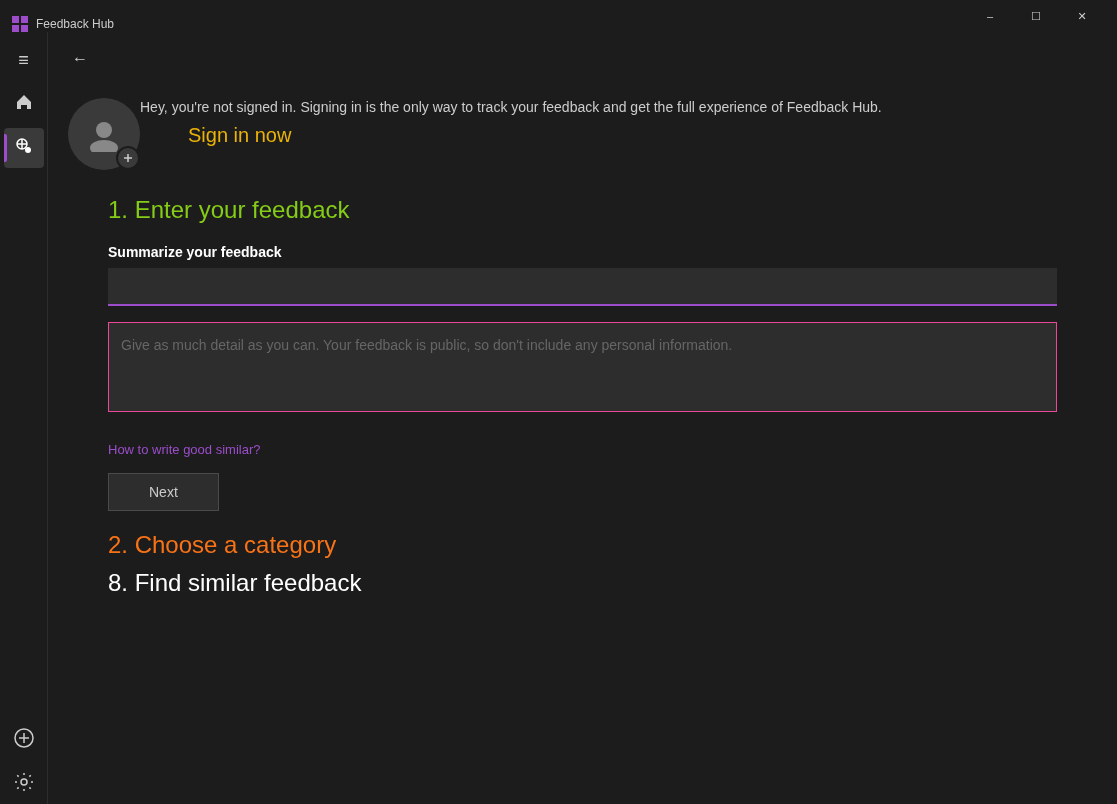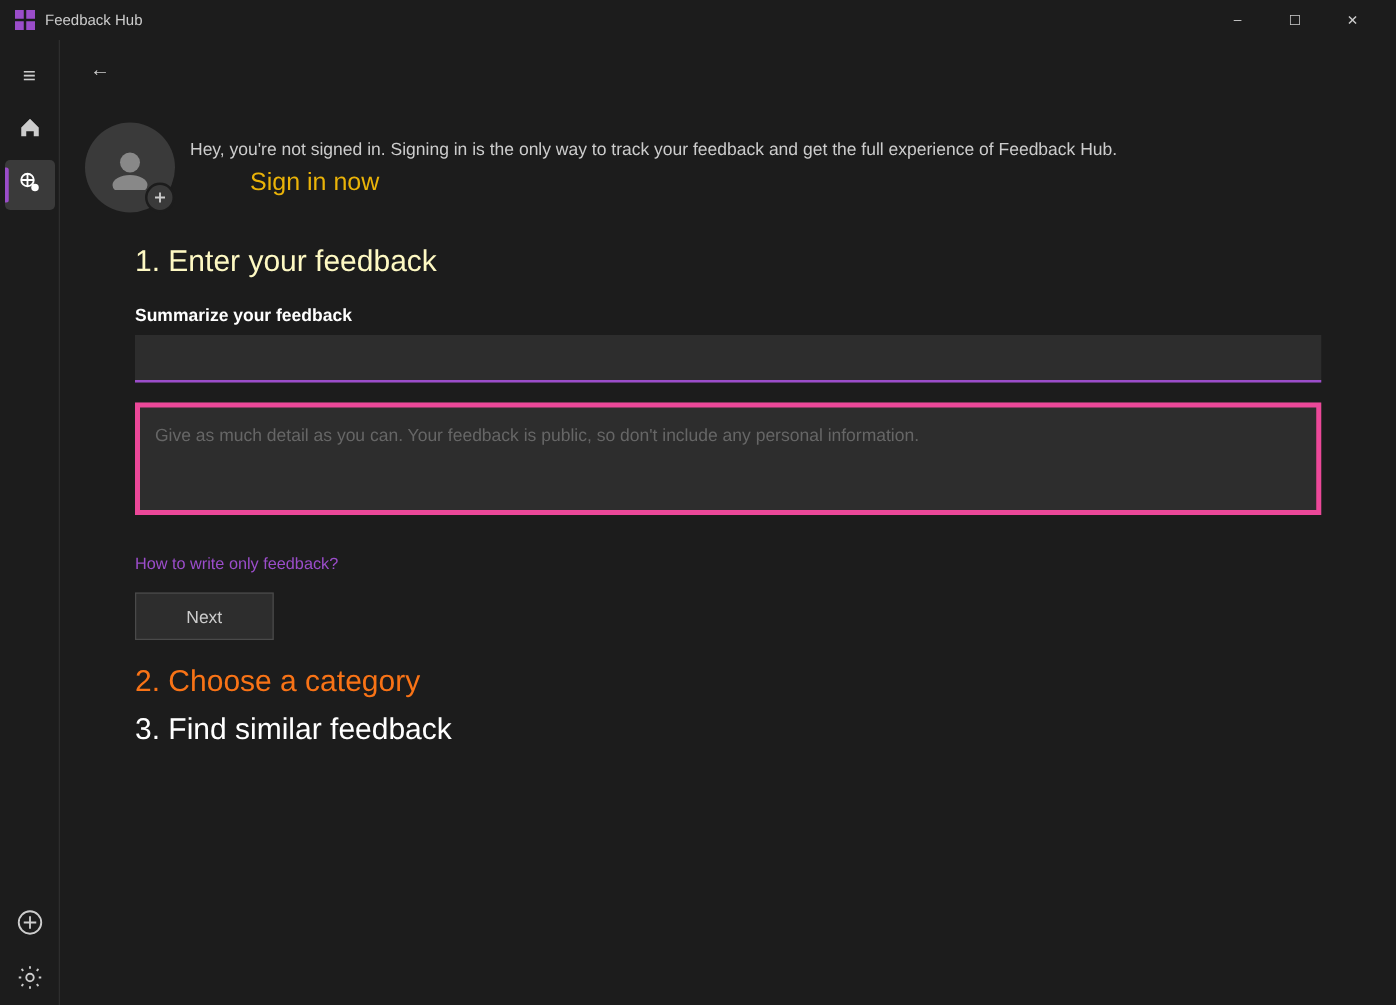--- a/index.html
+++ b/index.html
@@ -17,21 +17,21 @@
       overflow: hidden;
       display: flex;
       flex-direction: column;
     }
 
     
     .title-bar {
       background-color: #1c1c1c;
       height: 32px;
       display: flex;
-      align-items: center;
+      align-items: flex-end;
       justify-content: space-between;
       padding: 0 12px;
       flex-shrink: 0;
     }
 
     .title-bar-left {
       display: flex;
       align-items: center;
       gap: 8px;
       font-size: 12px;
@@ -145,22 +145,21 @@
       cursor: pointer;
       font-size: 16px;
       display: flex;
       align-items: center;
       padding: 4px;
     }
 
     
     .signin-banner {
       display: flex;
-      align-items: center;
-      gap: 12px;
+      gap: 0;
       padding: 16px 20px;
       background-color: #1c1c1c;
     }
 
     .avatar-container {
       width: 72px;
       height: 72px;
       background-color: #3a3a3a;
       border-radius: 50%;
       display: flex;
@@ -208,21 +207,21 @@
     }
 
     
     .main-content {
       padding: 10px 60px 20px 60px;
     }
 
     .section-heading {
       font-size: 24px;
       font-weight: 300;
-      color: #fef9c3;
+      color: #84cc16;
       margin-bottom: 20px;
     }
 
     .field-label {
       font-size: 14px;
       font-weight: 600;
       color: #ffffff;
       margin-bottom: 8px;
     }
 
@@ -238,21 +237,21 @@
       font-family: 'Segoe UI', Arial, sans-serif;
     }
 
     .field-section {
       margin-bottom: 16px;
     }
 
     .textarea-input {
       width: 100%;
       background-color: #2d2d2d;
-      border: 4px solid #ec4899;
+      border: 1px solid #ec4899;
       color: #888888;
       font-size: 14px;
       padding: 12px;
       outline: none;
       font-family: 'Segoe UI', Arial, sans-serif;
       resize: none;
       height: 90px;
       line-height: 1.5;
     }
 
@@ -395,28 +394,28 @@
 
       <div class="field-section">
         <div class="field-label">Summarize your feedback</div>
         <input type="text" class="text-input" placeholder="" style="">
       </div>
 
       <div class="field-section">
         <textarea class="textarea-input" placeholder="Give as much detail as you can. Your feedback is public, so don't include any personal information." style=""></textarea>
       </div>
 
-      <a class="help-link">How to write only feedback?</a>
+      <a class="help-link">How to write good similar?</a>
 
       <div>
         <button class="next-btn">Next</button>
       </div>
 
       
       <h2 class="section-heading-2">2. Choose a category</h2>
 
       
-      <h2 class="section-heading-3">3. Find similar feedback</h2>
+      <h2 class="section-heading-3">8. Find similar feedback</h2>
 
     </div>
   </div>
 
 </div>
 
 </body></html>

